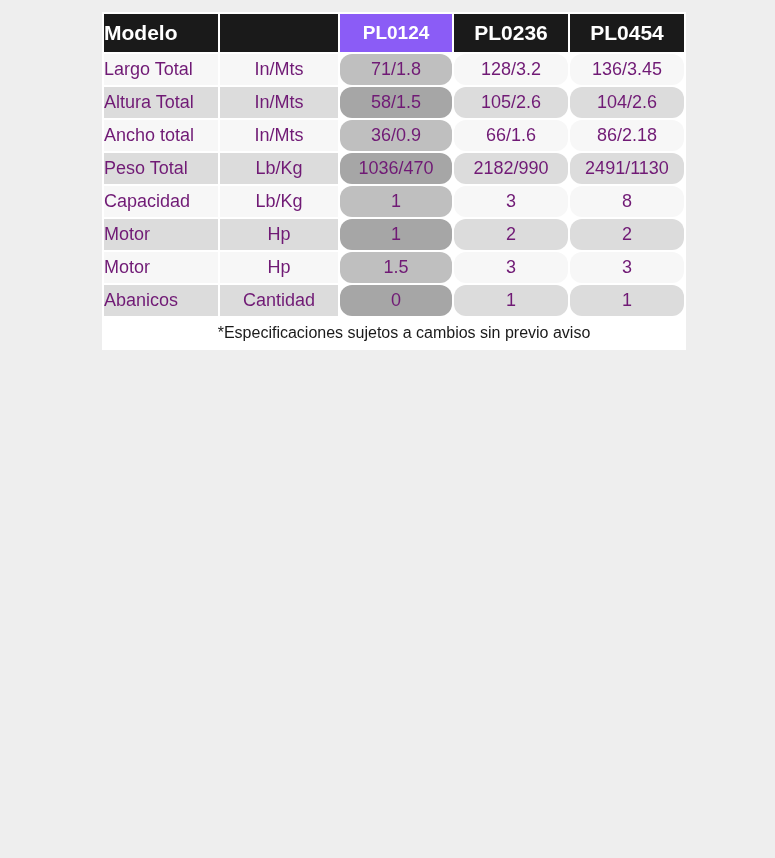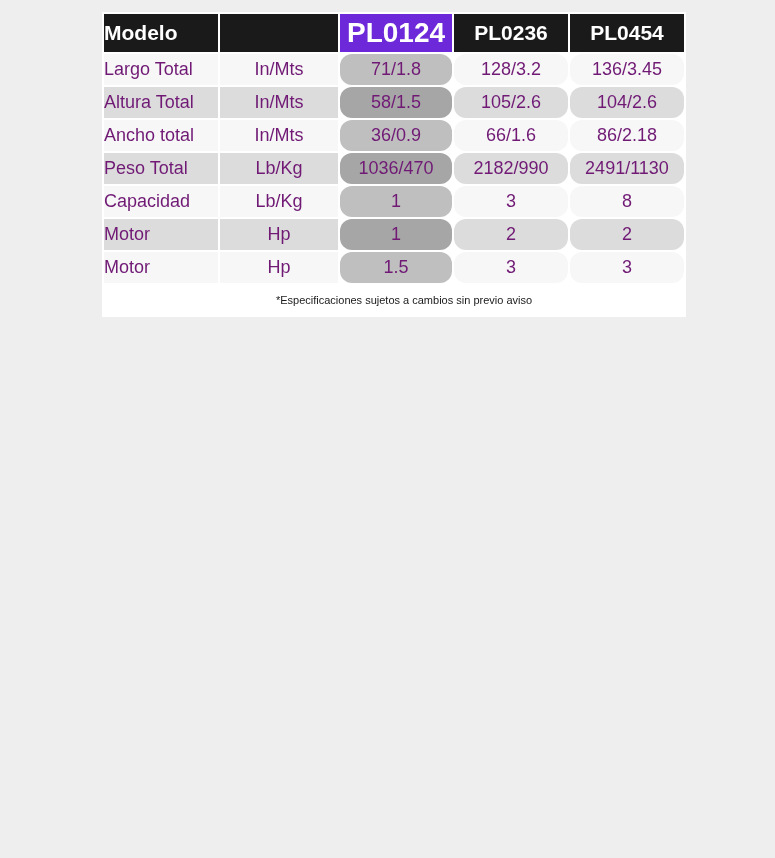--- a/index.html
+++ b/index.html
@@ -60,22 +60,22 @@
     font-size: 21px;
   }
   th.h-unit {
     background: #1a1a1a;
   }
   th.h-model {
     text-align: center;
     font-size: 19px;
   }
   th.h-model.featured {
-    background: #6d28d9;
-    font-size: 28px;
+    background: #8b5cf6;
+    font-size: 19px;
   }
 
   
   tr.data-row td {
     height: 31px;
     font-size: 18px;
     color: #701a75;
     vertical-align: middle;
   }
   td.param {
@@ -97,21 +97,21 @@
 
   
   tr.band-light td.featured { background: #bfbfbf; }
   tr.band-dark  td.featured { background: #a6a6a6; }
 
   
   tr.footnote-row td {
     background: #ffffff;
     height: 30px;
     text-align: center;
-    font-size: 11px;
+    font-size: 16px;
     color: #1a1a1a;
     vertical-align: middle;
     padding-left: 20px;
   }
 </style>
 </head>
 <body>
 
 <div class="spec-wrap">
   <table class="spec-table">
@@ -184,20 +184,27 @@
       </tr>
 
       <tr class="data-row band-light">
         <td class="param">Motor</td>
         <td class="unit">Hp</td>
         <td class="val featured">1.5</td>
         <td class="val">3</td>
         <td class="val">3</td>
       </tr>
 
+      <tr class="data-row band-dark">
+        <td class="param">Abanicos</td>
+        <td class="unit">Cantidad</td>
+        <td class="val featured">0</td>
+        <td class="val">1</td>
+        <td class="val">1</td>
+      </tr>
 
       <tr class="footnote-row">
         <td colspan="5">*Especificaciones sujetos a cambios sin previo aviso</td>
       </tr>
 
     </tbody>
   </table>
 </div>
 
 </body></html>

